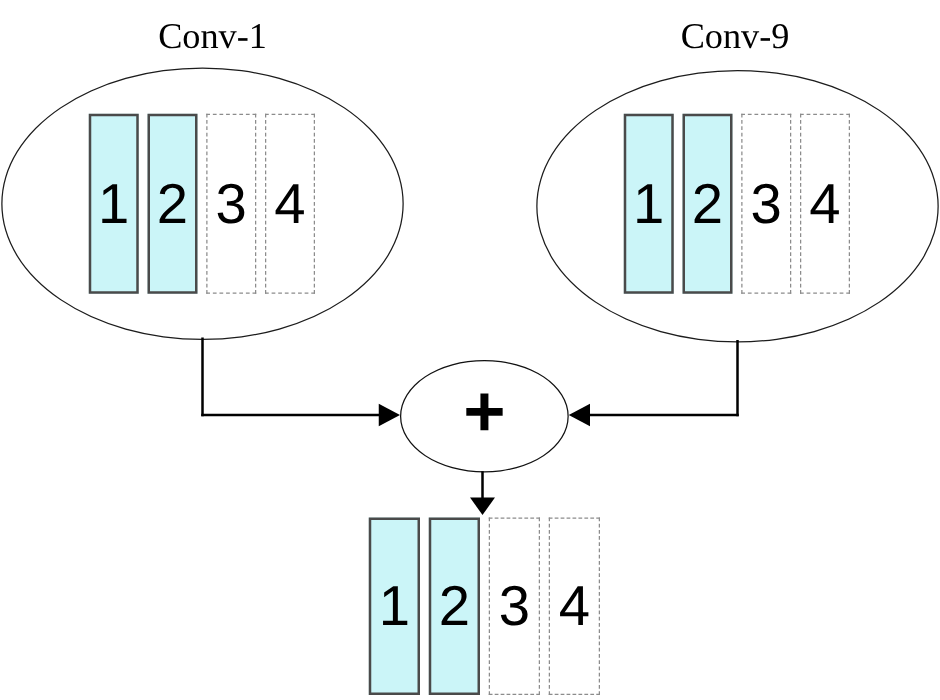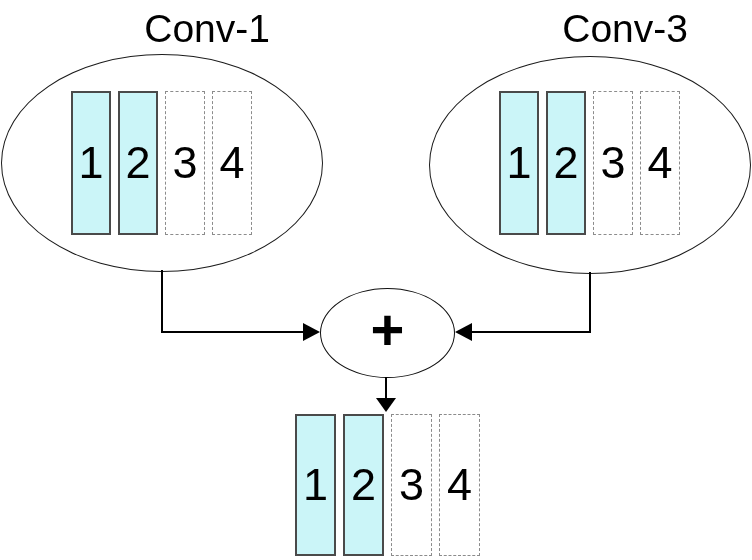--- a/index.html
+++ b/index.html
@@ -16,25 +16,26 @@
     position: relative;
     background: #ffffff;
     overflow: hidden;
     font-family: "Liberation Sans", sans-serif;
     color: var(--text-color);
   }
   .abs { position: absolute; }
 
   .group-title {
     width: 200px;
-    text-align: right;
-    font-size: 39px;
+    text-align: center;
+    font-size: 29px;
     line-height: 34px;
     color: var(--text-color);
     white-space: nowrap;
+    font-family: Liberation Serif, serif;
   }
 
   .big-ellipse {
     border: 1.5px solid #1c1c1c;
     border-radius: 50%;
     background: #ffffff;
   }
 
   .bars {
     display: flex;
@@ -98,21 +99,21 @@
     width: 0; height: 0;
     border-left: 10px solid transparent;
     border-right: 10px solid transparent;
     border-top: 14px solid var(--line-color);
   }
 </style>
 </head>
 <body>
 
 <div class="abs group-title" style="left:70px; top:12px;">Conv-1</div>
-<div class="abs group-title" style="left:488px; top:12px;">Conv-3</div>
+<div class="abs group-title" style="left:488px; top:12px;">Conv-9</div>
 
 <div class="abs big-ellipse" style="left:1px; top:54px; width:322px; height:218px;"></div>
 <div class="abs bars" style="left:71px; top:91px;">
   <div class="bar filled">
     <span class="bar-label">1</span>
   </div>
   <div class="bar filled">
     <span class="bar-label">2</span>
   </div>
   <div class="bar dashed">

